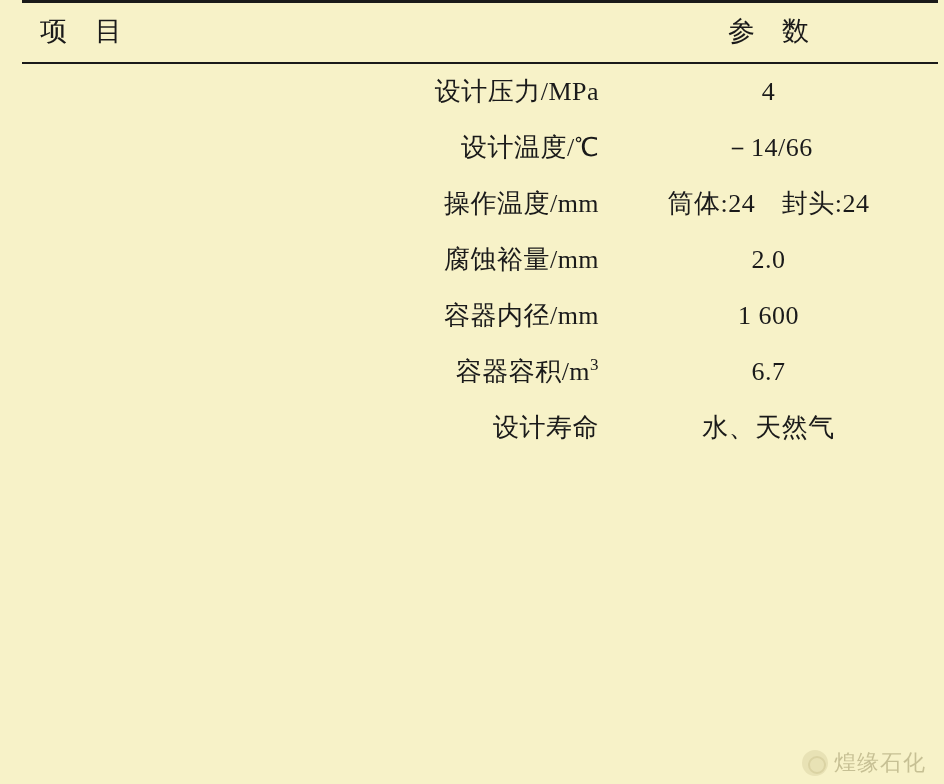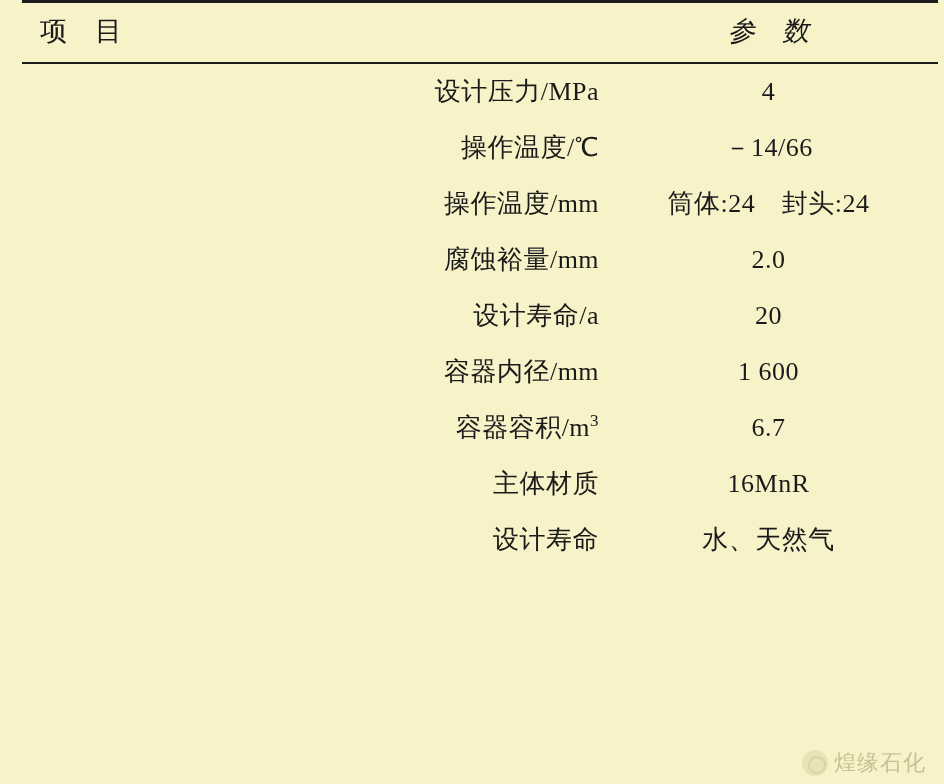--- a/index.html
+++ b/index.html
@@ -37,21 +37,20 @@
     padding: 10px 0 13px 0;
     color: #1a1a1a;
   }
   thead th.item-head {
     text-align: left;
     padding-left: 18px;
     letter-spacing: 0.5px;
   }
   thead th.param-head {
     text-align: center;
-    font-style: italic;
   }
   .rule-top {
     border-top: 3px solid #1a1a1a;
   }
   .rule-mid td, .rule-mid th {
     border-bottom: 2px solid #1a1a1a;
   }
   tbody td {
     font-size: 26px;
     color: #1a1a1a;
@@ -121,46 +120,38 @@
         <th class="item-head rule-top">项　目</th>
         <th class="param-head rule-top">参　数</th>
       </tr>
     </thead>
     <tbody>
       <tr>
         <td class="item">设计压力/MPa</td>
         <td class="param">4</td>
       </tr>
       <tr>
-        <td class="item">操作温度/℃</td>
+        <td class="item">设计温度/℃</td>
         <td class="param">－14/66</td>
       </tr>
       <tr>
         <td class="item">操作温度/mm</td>
         <td class="param">筒体:24　封头:24</td>
       </tr>
       <tr>
         <td class="item">腐蚀裕量/mm</td>
         <td class="param">2.0</td>
       </tr>
       <tr>
-        <td class="item">设计寿命/a</td>
-        <td class="param">20</td>
-      </tr>
-      <tr>
         <td class="item">容器内径/mm</td>
         <td class="param">1 600</td>
       </tr>
       <tr>
         <td class="item"><span>容器容积/m</span><span class="sup">3</span></td>
         <td class="param">6.7</td>
-      </tr>
-      <tr>
-        <td class="item">主体材质</td>
-        <td class="param">16MnR</td>
       </tr>
       <tr>
         <td class="item">设计寿命</td>
         <td class="param">水、天然气</td>
       </tr>
     </tbody>
   </table>
 </div>
 
 <div class="watermark">

